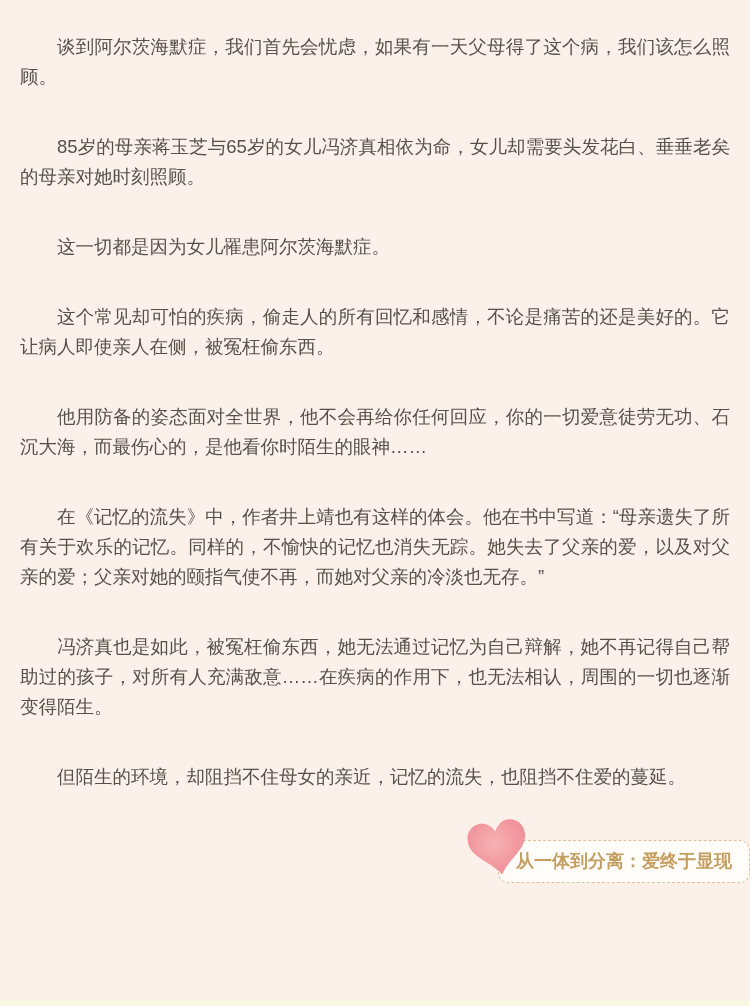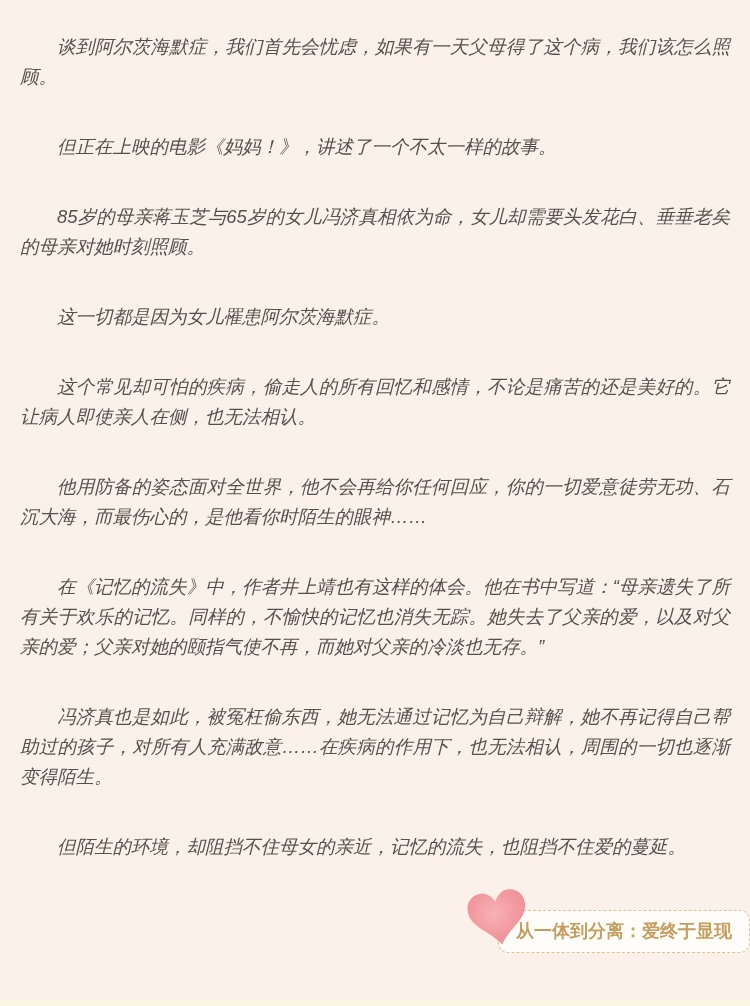--- a/index.html
+++ b/index.html
@@ -14,21 +14,20 @@
     position: relative;
     font-family: "Liberation Sans", "DejaVu Sans", sans-serif;
   }
   .article {
     padding: 32px 20px 0 20px;
     color: #56504b;
     font-size: 18.5px;
     line-height: 30px;
     text-align: justify;
     letter-spacing: 0;
-    font-style: italic;
   }
   .article p {
     margin: 0 0 40px 0;
     text-indent: 2em;
   }
   .article p:last-child {
     margin-bottom: 16px;
   }
   .badge-wrap {
     margin-top: 48px;
@@ -70,24 +69,23 @@
     bottom: 0;
     height: 7px;
     background: #faf6e4;
   }
 </style>
 </head>
 <body>
 
 <div class="article">
   <p>谈到阿尔茨海默症，我们首先会忧虑，如果有一天父母得了这个病，我们该怎么照顾。</p>
-  <p>但正在上映的电影《妈妈！》，讲述了一个不太一样的故事。</p>
   <p>85岁的母亲蒋玉芝与65岁的女儿冯济真相依为命，女儿却需要头发花白、垂垂老矣的母亲对她时刻照顾。</p>
   <p>这一切都是因为女儿罹患阿尔茨海默症。</p>
-  <p>这个常见却可怕的疾病，偷走人的所有回忆和感情，不论是痛苦的还是美好的。它让病人即使亲人在侧，也无法相认。</p>
+  <p>这个常见却可怕的疾病，偷走人的所有回忆和感情，不论是痛苦的还是美好的。它让病人即使亲人在侧，被冤枉偷东西。</p>
   <p>他用防备的姿态面对全世界，他不会再给你任何回应，你的一切爱意徒劳无功、石沉大海，而最伤心的，是他看你时陌生的眼神……</p>
   <p>在《记忆的流失》中，作者井上靖也有这样的体会。他在书中写道：“母亲遗失了所有关于欢乐的记忆。同样的，不愉快的记忆也消失无踪。她失去了父亲的爱，以及对父亲的爱；父亲对她的颐指气使不再，而她对父亲的冷淡也无存。”</p>
   <p>冯济真也是如此，被冤枉偷东西，她无法通过记忆为自己辩解，她不再记得自己帮助过的孩子，对所有人充满敌意……在疾病的作用下，也无法相认，周围的一切也逐渐变得陌生。</p>
   <p>但陌生的环境，却阻挡不住母女的亲近，记忆的流失，也阻挡不住爱的蔓延。</p>
 </div>
 
 <div class="badge-wrap">
   <div class="badge">
     <span class="heart">
       <svg viewBox="0 0 32 29.6" xmlns="http://www.w3.org/2000/svg">

